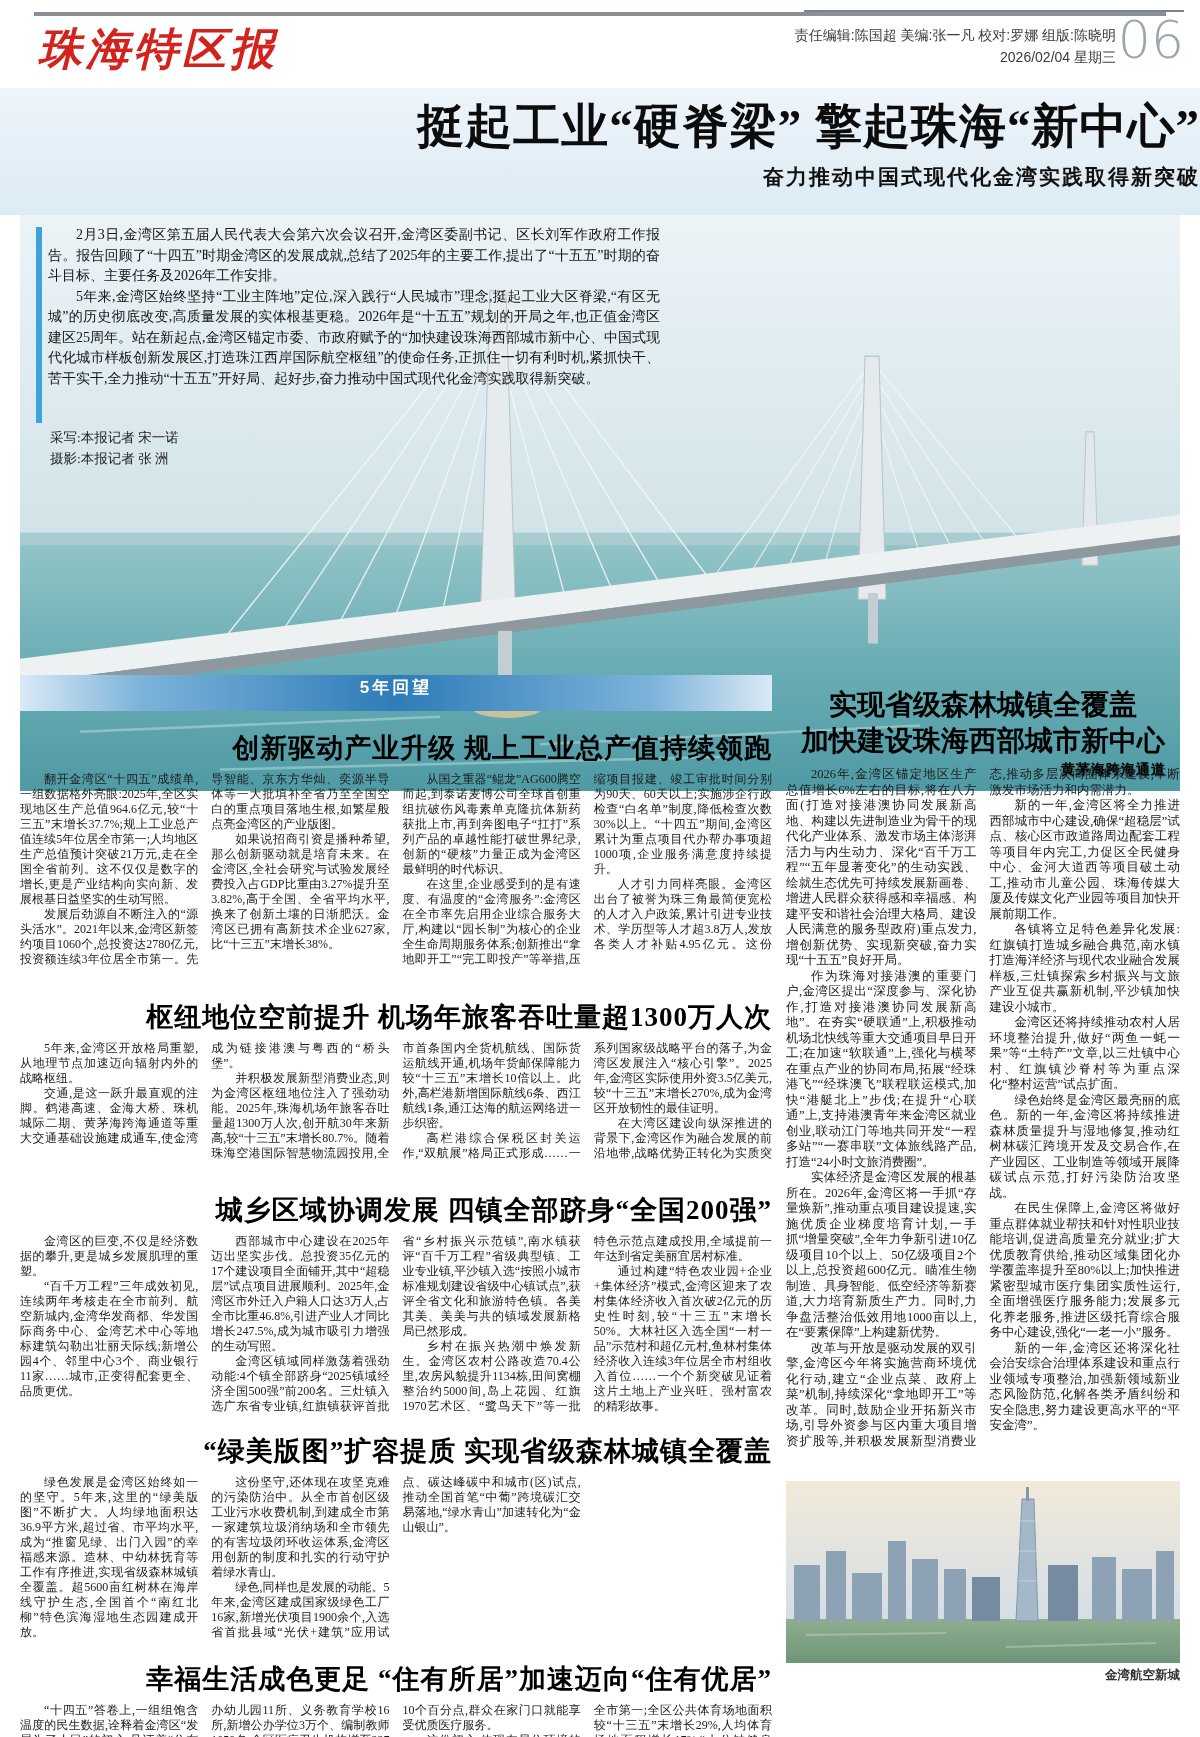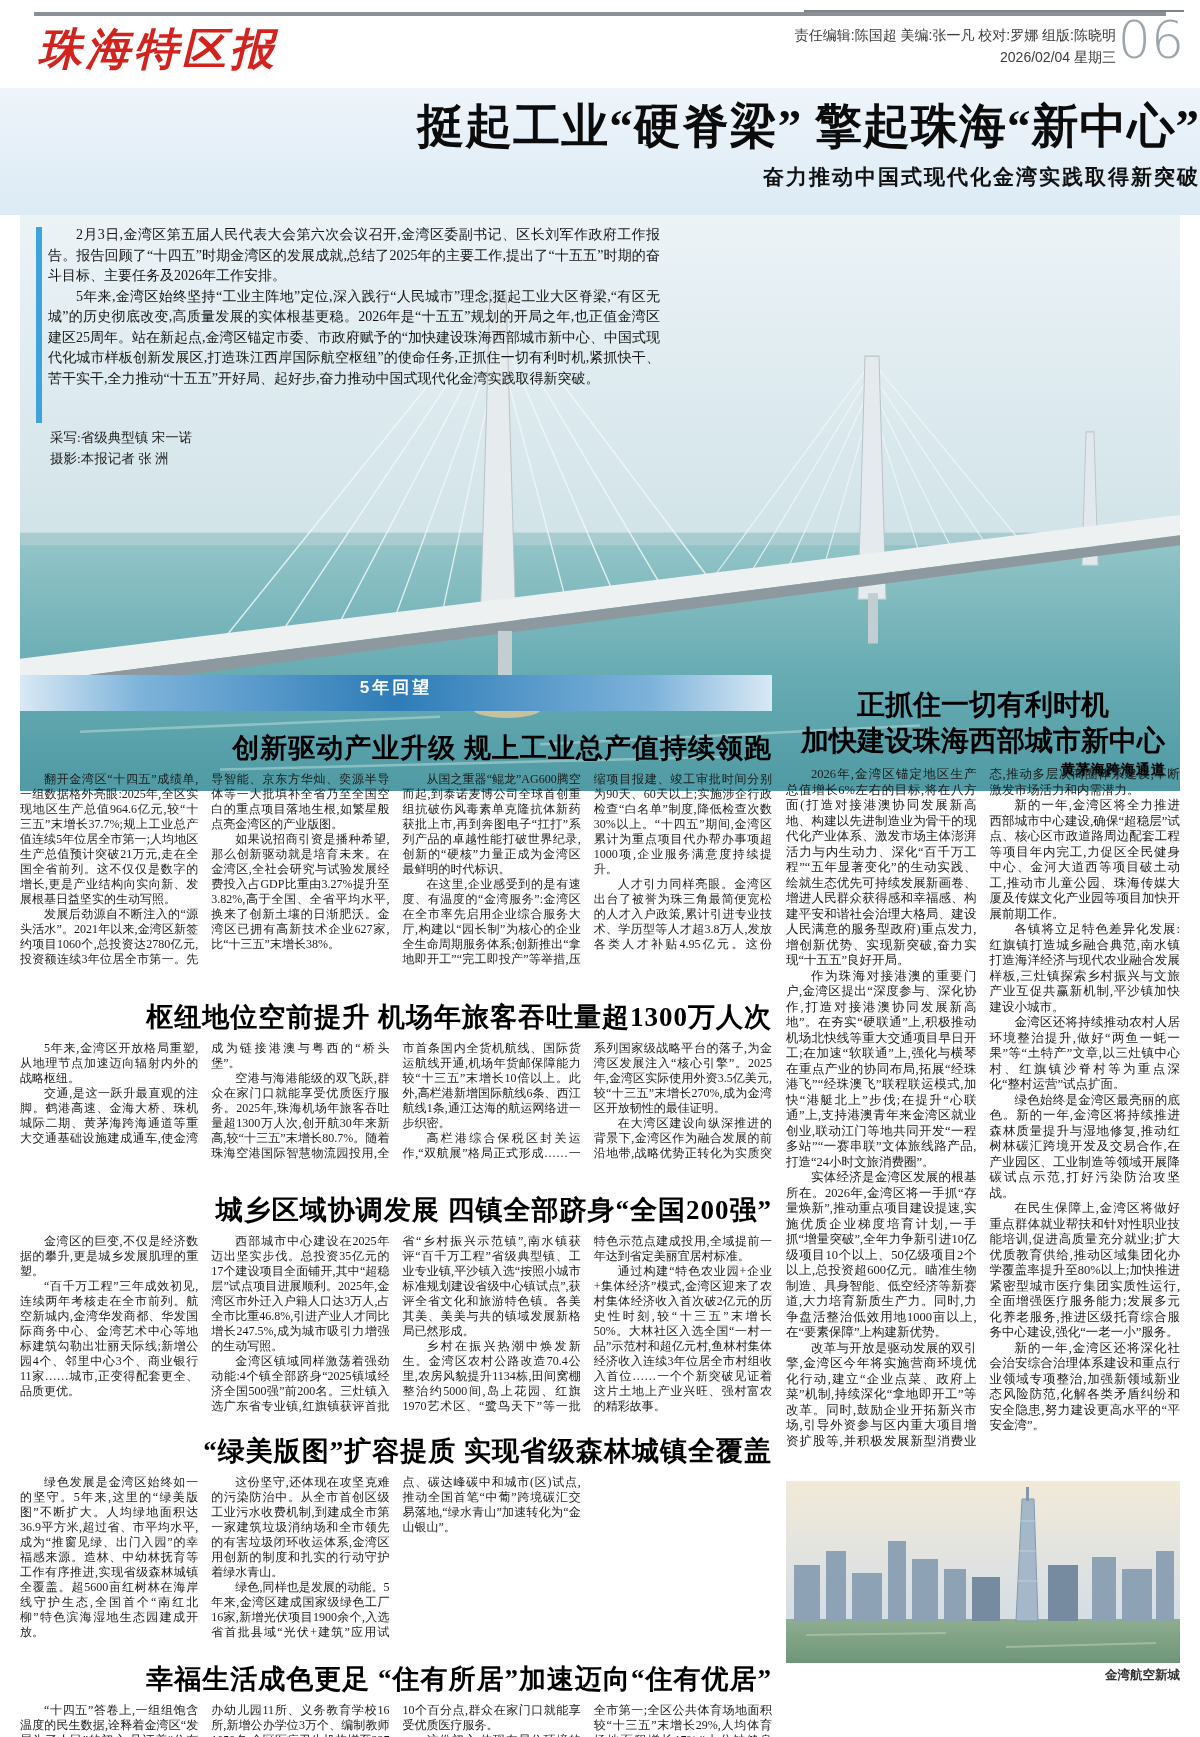--- a/index.html
+++ b/index.html
@@ -134,21 +134,21 @@
           <line x1="520" y1="420" x2="900" y2="405"></line>
         <line x1="200" y1="440" x2="700" y2="430"></line>
       </g>
     </svg>
     <div class="intro-bar"></div>
     <div class="intro">
       <p>2月3日,金湾区第五届人民代表大会第六次会议召开,金湾区委副书记、区长刘军作政府工作报告。报告回顾了“十四五”时期金湾区的发展成就,总结了2025年的主要工作,提出了“十五五”时期的奋斗目标、主要任务及2026年工作安排。</p>
       <p>5年来,金湾区始终坚持“工业主阵地”定位,深入践行“人民城市”理念,挺起工业大区脊梁,“有区无城”的历史彻底改变,高质量发展的实体根基更稳。2026年是“十五五”规划的开局之年,也正值金湾区建区25周年。站在新起点,金湾区锚定市委、市政府赋予的“加快建设珠海西部城市新中心、中国式现代化城市样板创新发展区,打造珠江西岸国际航空枢纽”的使命任务,正抓住一切有利时机,紧抓快干、苦干实干,全力推动“十五五”开好局、起好步,奋力推动中国式现代化金湾实践取得新突破。</p>
     </div>
     <div class="byline">
-      <div>采写:省级典型镇 宋一诺</div>
+      <div>采写:本报记者 宋一诺</div>
       <div>摄影:本报记者 张  洲</div>
     </div>
     <div class="hero-caption">黄茅海跨海通道</div>
   </div>
 
   <div class="left-col">
     <div class="col-banner">5年回望</div>
 
     <div class="article">
       <h3>创新驱动产业升级 规上工业总产值持续领跑</h3>
@@ -160,21 +160,21 @@
         <p>在这里,企业感受到的是有速度、有温度的“金湾服务”:金湾区在全市率先启用企业综合服务大厅,构建以“园长制”为核心的企业全生命周期服务体系;创新推出“拿地即开工”“完工即投产”等举措,压缩项目报建、竣工审批时间分别为90天、60天以上;实施涉企行政检查“白名单”制度,降低检查次数30%以上。“十四五”期间,金湾区累计为重点项目代办帮办事项超1000项,企业服务满意度持续提升。</p>
         <p>人才引力同样亮眼。金湾区出台了被誉为珠三角最简便宽松的人才入户政策,累计引进专业技术、学历型等人才超3.8万人,发放各类人才补贴4.95亿元。这份对“第一资源”的深耕,为金湾区的高质量发展提供了有力支撑。</p>
       </div>
     </div>
 
     <div class="article">
       <h3>枢纽地位空前提升 机场年旅客吞吐量超1300万人次</h3>
       <div class="body cols4 b2">
         <p>5年来,金湾区开放格局重塑,从地理节点加速迈向辐射内外的战略枢纽。</p>
         <p>交通,是这一跃升最直观的注脚。鹤港高速、金海大桥、珠机城际二期、黄茅海跨海通道等重大交通基础设施建成通车,使金湾成为链接港澳与粤西的“桥头堡”。</p>
-        <p>空港与海港能级的双飞跃,群众在家门口就能享受优质医疗服务。2025年,珠海机场年旅客吞吐量超1300万人次,创开航30年来新高,较“十三五”末增长80.7%。随着珠海空港国际智慧物流园投用,全市首条国内全货机航线、国际货运航线开通,机场年货邮保障能力较“十三五”末增长10倍以上。此外,高栏港新增国际航线6条、西江航线1条,通江达海的航运网络进一步织密。</p>
+        <p>并积极发展新型消费业态,则为金湾区枢纽地位注入了强劲动能。2025年,珠海机场年旅客吞吐量超1300万人次,创开航30年来新高,较“十三五”末增长80.7%。随着珠海空港国际智慧物流园投用,全市首条国内全货机航线、国际货运航线开通,机场年货邮保障能力较“十三五”末增长10倍以上。此外,高栏港新增国际航线6条、西江航线1条,通江达海的航运网络进一步织密。</p>
         <p>高栏港综合保税区封关运作,“双航展”格局正式形成……一系列国家级战略平台的落子,为金湾区发展注入“核心引擎”。2025年,金湾区实际使用外资3.5亿美元,较“十三五”末增长270%,成为金湾区开放韧性的最佳证明。</p>
         <p>在大湾区建设向纵深推进的背景下,金湾区作为融合发展的前沿地带,战略优势正转化为实质突破:金琴健康港交付使用,13个联合招引重大项目落地;“研发+生产”跨区域联动发展、构建30分钟跨境科研转化圈分别入选广东自贸试验区联动发展区首批、第二批制度创新案例;缔结31对姊妹校(园),金湾颐养园入住港澳老人比例超30%……一个趋同港澳的优质生活圈日渐成型。</p>
       </div>
     </div>
 
     <div class="article">
       <h3>城乡区域协调发展 四镇全部跻身“全国200强”</h3>
       <div class="body cols4 b3">
         <p>金湾区的巨变,不仅是经济数据的攀升,更是城乡发展肌理的重塑。</p>
         <p>“百千万工程”三年成效初见,连续两年考核走在全市前列。航空新城内,金湾华发商都、华发国际商务中心、金湾艺术中心等地标建筑勾勒出壮丽天际线;新增公园4个、邻里中心3个、商业银行11家……城市,正变得配套更全、品质更优。</p>
@@ -202,21 +202,21 @@
         <p>这份初心,体现在居住环境的持续改善中:金湾区改造老旧小区105个,改造覆盖率居全市首位;筹集保障性租赁住房超2万套,数量居全市第一;全区公共体育场地面积较“十三五”末增长29%,人均体育场地面积增长17%,“十分钟健身圈”实现100%覆盖。</p>
         <p>这份初心,还体现在丰富多彩的文化生活和善作善成的社会治理中:金湾区区、镇、村(社区)文化馆、图书馆总分馆体系全覆盖,公共文化场馆累计进馆人次超过350万;连续3年举办珠海草莓音乐节,培育金湾悦读季等本土特色文化品牌,累计开展文化惠民活动超5000场。“5+1”网格管理机制在全省推广,生产安全事故宗数、死亡人数较“十三五”下降均超30%,为幸福生活筑牢安全底线。</p>
       </div>
     </div>
   </div>
 
   <div class="right-col">
 
     <div class="article">
       <div class="right-title">
-        <div>正抓住一切有利时机</div>
+        <div>实现省级森林城镇全覆盖</div>
         <div>加快建设珠海西部城市新中心</div>
       </div>
       <div class="body cols2 rbody">
         <p>2026年,金湾区锚定地区生产总值增长6%左右的目标,将在八方面(打造对接港澳协同发展新高地、构建以先进制造业为骨干的现代化产业体系、激发市场主体澎湃活力与内生动力、深化“百千万工程”“五年显著变化”的生动实践、绘就生态优先可持续发展新画卷、增进人民群众获得感和幸福感、构建平安和谐社会治理大格局、建设人民满意的服务型政府)重点发力,增创新优势、实现新突破,奋力实现“十五五”良好开局。</p>
         <p>作为珠海对接港澳的重要门户,金湾区提出“深度参与、深化协作,打造对接港澳协同发展新高地”。在夯实“硬联通”上,积极推动机场北快线等重大交通项目早日开工;在加速“软联通”上,强化与横琴在重点产业的协同布局,拓展“经珠港飞”“经珠澳飞”联程联运模式,加快“港艇北上”步伐;在提升“心联通”上,支持港澳青年来金湾区就业创业,联动江门等地共同开发“一程多站”“一赛串联”文体旅线路产品,打造“24小时文旅消费圈”。</p>
         <p>实体经济是金湾区发展的根基所在。2026年,金湾区将一手抓“存量焕新”,推动重点项目建设提速,实施优质企业梯度培育计划,一手抓“增量突破”,全年力争新引进10亿级项目10个以上、50亿级项目2个以上,总投资超600亿元。瞄准生物制造、具身智能、低空经济等新赛道,大力培育新质生产力。同时,力争盘活整治低效用地1000亩以上,在“要素保障”上构建新优势。</p>
         <p>改革与开放是驱动发展的双引擎,金湾区今年将实施营商环境优化行动,建立“企业点菜、政府上菜”机制,持续深化“拿地即开工”等改革。同时,鼓励企业开拓新兴市场,引导外资参与区内重大项目增资扩股等,并积极发展新型消费业态,推动多层次商圈体系建设,不断激发市场活力和内需潜力。</p>
         <p>新的一年,金湾区将全力推进西部城市中心建设,确保“超稳层”试点、核心区市政道路周边配套工程等项目年内完工,力促区全民健身中心、金河大道西等项目破土动工,推动市儿童公园、珠海传媒大厦及传媒文化产业园等项目加快开展前期工作。</p>
         <p>各镇将立足特色差异化发展:红旗镇打造城乡融合典范,南水镇打造海洋经济与现代农业融合发展样板,三灶镇探索乡村振兴与文旅产业互促共赢新机制,平沙镇加快建设小城市。</p>
         <p>金湾区还将持续推动农村人居环境整治提升,做好“两鱼一蚝一果”等“土特产”文章,以三灶镇中心村、红旗镇沙脊村等为重点深化“整村运营”试点扩面。</p>

